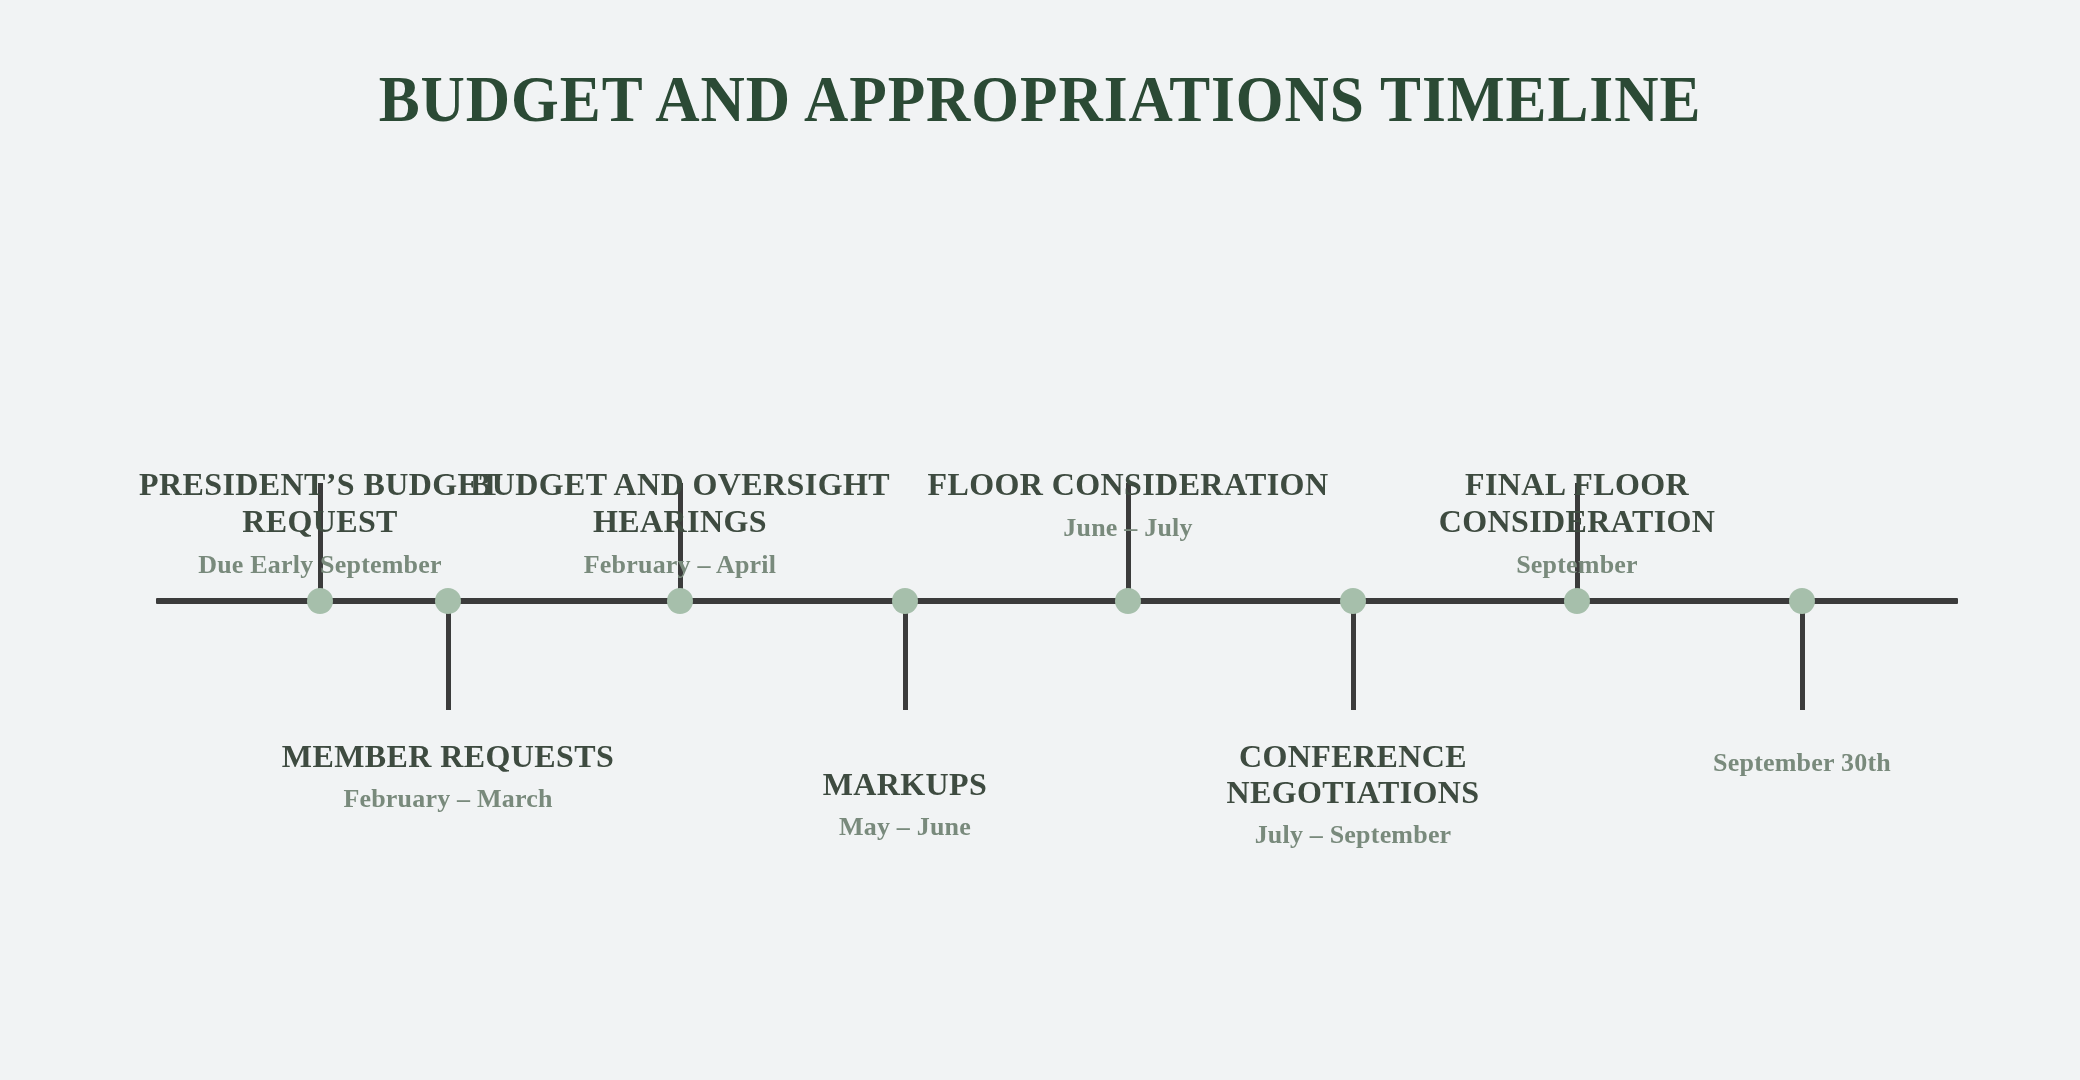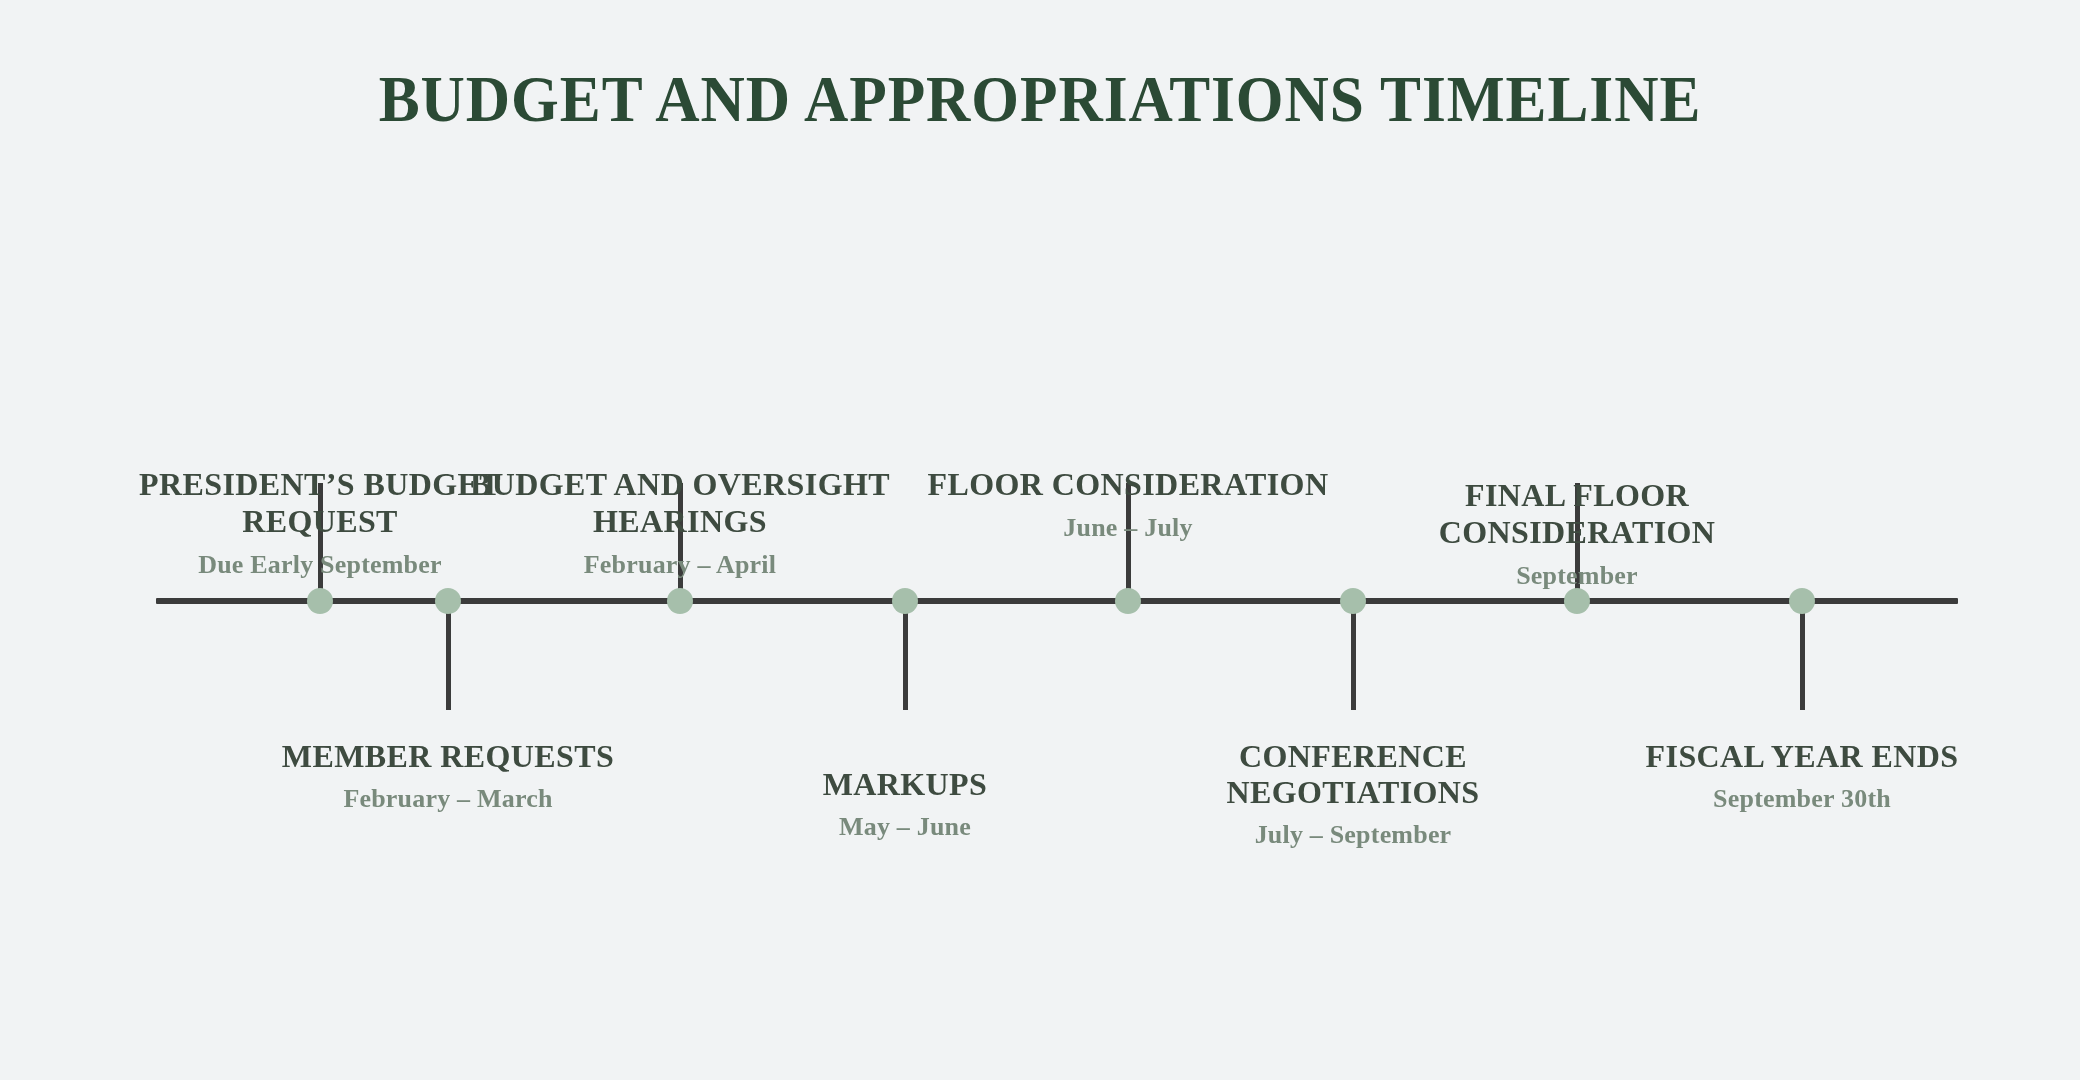--- a/index.html
+++ b/index.html
@@ -175,27 +175,26 @@
         <div class="node-dot" style="background: rgb(166, 191, 171);"></div>
         <div class="node-label label-down" style="top: 738px;">
           <div class="node-title" style="color: rgb(62, 75, 64);">CONFERENCE NEGOTIATIONS</div>
           <div class="node-sub" style="color: rgb(121, 138, 124);">July – September</div>
         </div>
       </div>
       <div class="node up" style="left: 1577px;">
         <div class="node-stem" style="background: rgb(59, 59, 59);"></div>
         <div class="node-dot" style="background: rgb(166, 191, 171);"></div>
         <div class="node-label label-up" style="top: 466px;">
-          <div class="node-title" style="color: rgb(62, 75, 64); margin-top: 11px;">FINAL FLOOR CONSIDERATION</div>
+          <div class="node-title" style="color: rgb(62, 75, 64);">FINAL FLOOR CONSIDERATION</div>
           <div class="node-sub" style="color: rgb(121, 138, 124); text-align: center;">September</div>
         </div>
       </div>
       <div class="node down" style="left: 1802px;">
         <div class="node-stem" style="background: rgb(59, 59, 59);"></div>
         <div class="node-dot" style="background: rgb(166, 191, 171);"></div>
         <div class="node-label label-down" style="top: 738px;">
-          <div class="node-title" style="color: rgb(62, 75, 64);">FISCAL YEAR ENDS</div>
           <div class="node-sub" style="color: rgb(121, 138, 124);">September 30th</div>
         </div>
       </div>
     </div>
 
 </div>
 
 </body></html>

